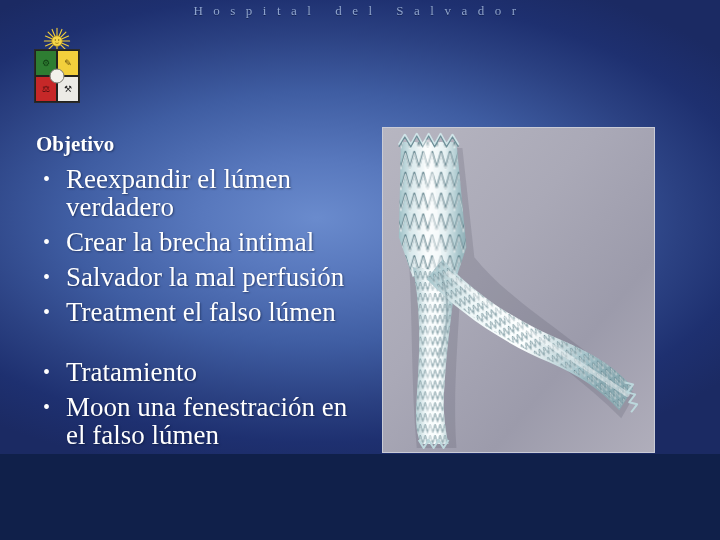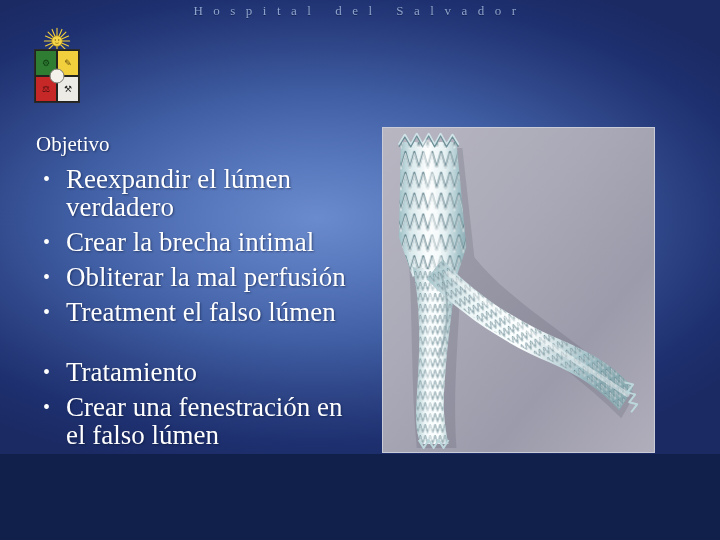--- a/index.html
+++ b/index.html
@@ -107,20 +107,21 @@
     position: absolute;
     left: 36px; top: 131px;
     width: 330px;
     color: #ffffff;
   }
   #objective-label {
     font-size: 21px;
     line-height: 27px;
     color: #ffffff;
     text-shadow: 1px 1px 2px rgba(10,20,50,0.5);
+    font-weight: bold;
   }
   .bullet-row {
     display: flex;
     align-items: flex-start;
     margin-top: 7px;
   }
   .bullet-dot {
     flex: 0 0 30px;
     font-size: 20px;
     line-height: 28px;
@@ -222,38 +223,38 @@
       <div class="bullet-row">
         <span class="bullet-dot">•</span>
         <span class="bullet-text">Reexpandir el lúmen verdadero</span>
       </div>
       <div class="bullet-row">
         <span class="bullet-dot">•</span>
         <span class="bullet-text">Crear la brecha intimal</span>
       </div>
       <div class="bullet-row">
         <span class="bullet-dot">•</span>
-        <span class="bullet-text">Obliterar la mal perfusión</span>
+        <span class="bullet-text">Salvador la mal perfusión</span>
       </div>
       <div class="bullet-row">
         <span class="bullet-dot">•</span>
         <span class="bullet-text">Treatment el falso lúmen</span>
       </div>
     </div>
 
     <div class="group-gap"></div>
 
     <div>
       <div class="bullet-row">
         <span class="bullet-dot">•</span>
         <span class="bullet-text">Tratamiento</span>
       </div>
       <div class="bullet-row">
         <span class="bullet-dot">•</span>
-        <span class="bullet-text">Crear una fenestración en el falso lúmen</span>
+        <span class="bullet-text">Moon una fenestración en el falso lúmen</span>
       </div>
     </div>
   </div>
 
   <div id="graft-figure">
     <svg id="graft-svg" viewBox="0 0 273 326" preserveAspectRatio="none">
       <defs>
         <linearGradient id="bgGrad" x1="0" y1="0" x2="1" y2="1">
           <stop offset="0%" stop-color="#b7b6c1"></stop>
           <stop offset="40%" stop-color="#aaa9b7"></stop>

